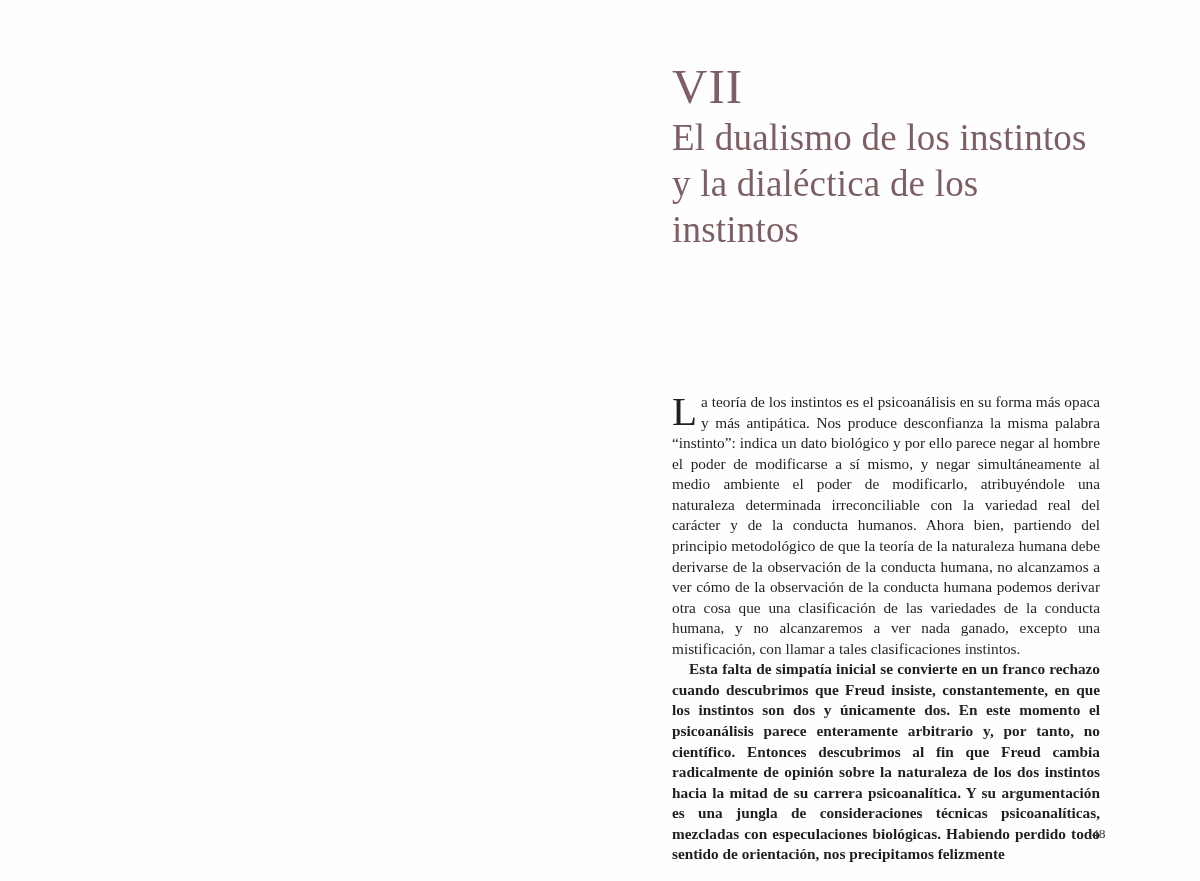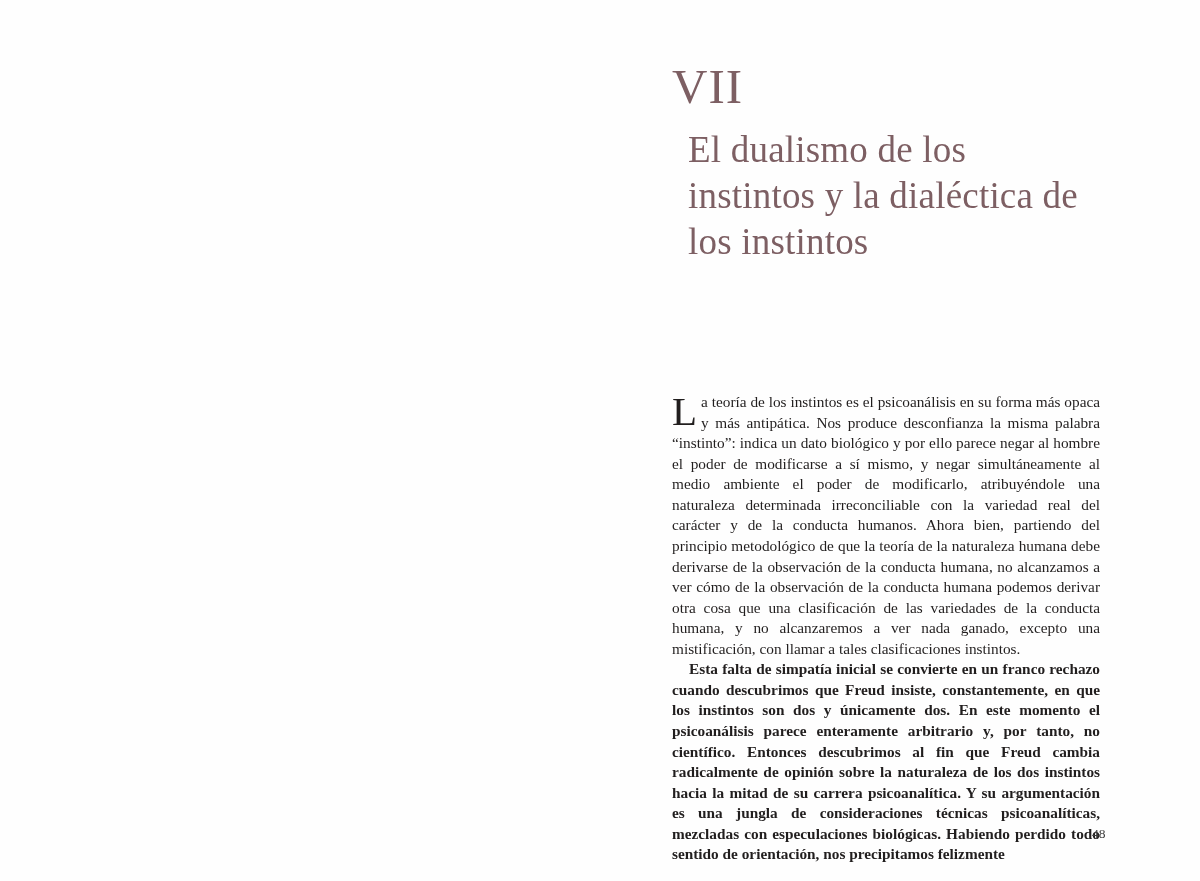--- a/index.html
+++ b/index.html
@@ -34,21 +34,21 @@
     color: #7d5f63;
     font-weight: 400;
     margin: 0 0 4px 0;
   }
   .chapter-title {
     font-family: "Liberation Serif", serif;
     font-size: 37px;
     line-height: 1.24;
     color: #7d5f63;
     font-weight: 400;
-    margin: 16px;
+    margin: 0;
     letter-spacing: 0.2px;
   }
   .body-col {
     position: absolute;
     left: 672px;
     top: 392px;
     width: 428px;
   }
   .body-col p {
     margin: 0;

